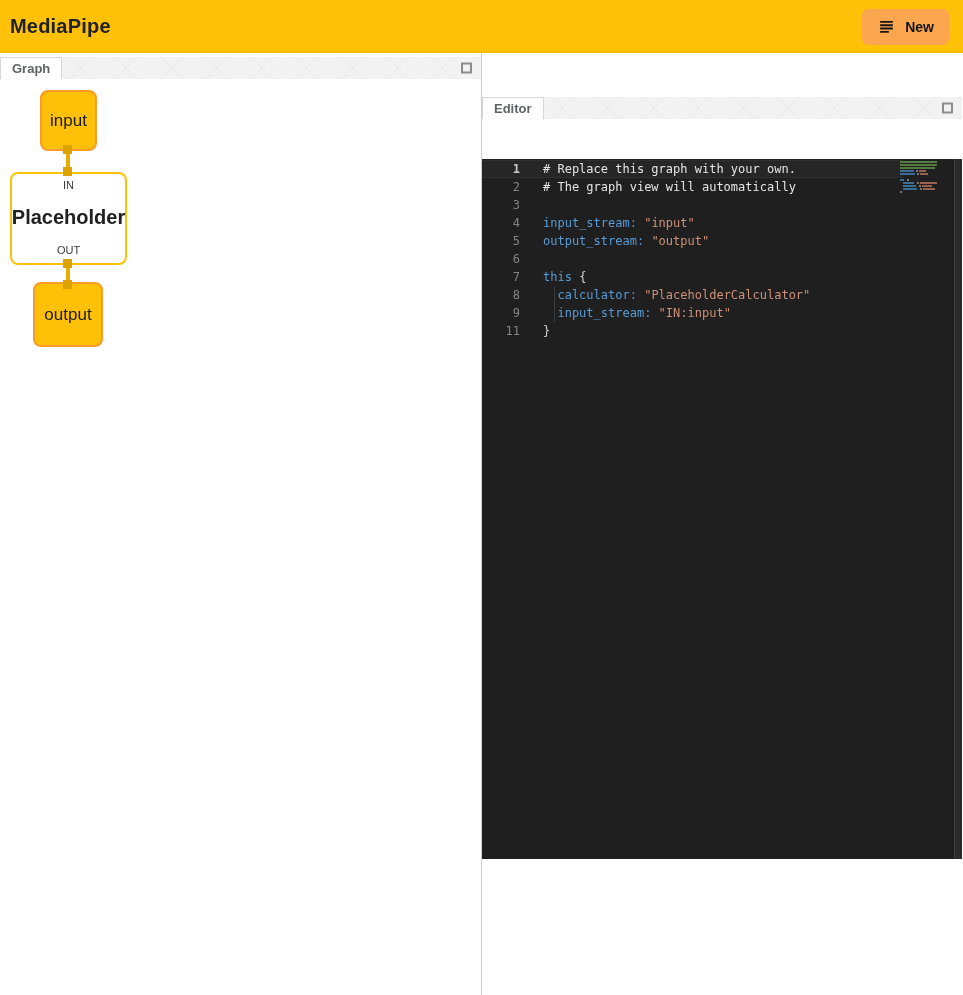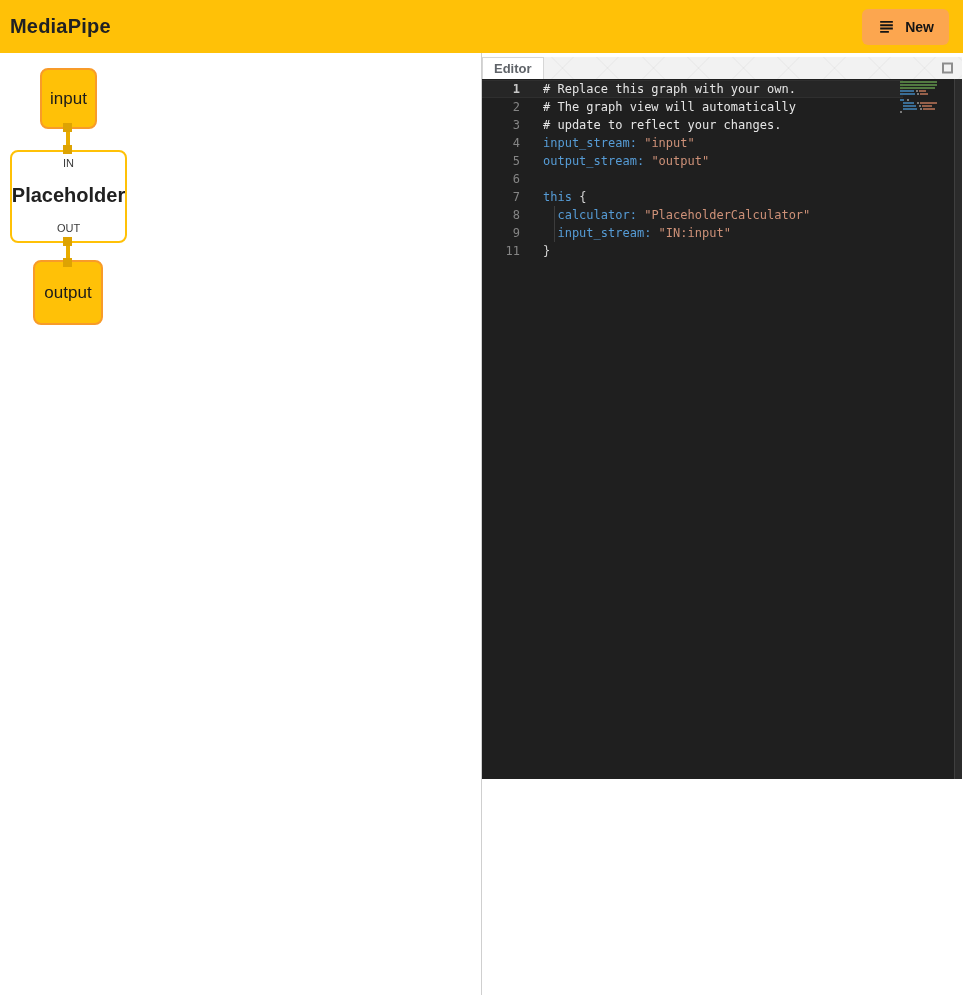--- a/index.html
+++ b/index.html
@@ -13,21 +13,21 @@
   .header-actions { margin-left:auto; display:flex; gap:9px; }
   .hbtn { background:#FCA64F; border:none; border-radius:6px; height:36px; padding:0 15px;
           display:flex; align-items:center; gap:9px; font-family:"Liberation Sans",sans-serif;
           font-size:14px; font-weight:bold; color:#141414; cursor:pointer; }
   .hbtn svg { display:block; }
 
   
   .main { display:flex; height:942px; }
   .left-panel  { width:482px; border-right:1px solid #cfcfcf; display:flex; flex-direction:column; background:#fff; }
   .panel-gap   { height:4px; background:#fff; flex:none; }
-  .right-panel { width:480px; display:flex; flex-direction:column; background:#fff; }
+  .right-panel { width:480px; display:flex; flex-direction:column; background:#fff;gap:40px; }
 
   
   .tabbar { height:22px; flex:none; position:relative; display:flex; align-items:stretch;
             background-color:#f2f2f2;
             background-image:
               repeating-linear-gradient(45deg,  rgba(0,0,0,0.022) 0 1.5px, transparent 1.5px 32px),
               repeating-linear-gradient(135deg, rgba(0,0,0,0.022) 0 1.5px, transparent 1.5px 32px); }
   .tab { background:#fff; border:1px solid #d6d6d6; border-bottom:none; padding:0 11px;
          min-width:58px; display:flex; align-items:center; font-size:13px; font-weight:bold;
          color:#5f6368; cursor:pointer; }
@@ -93,20 +93,26 @@
       </span>
       <span>New</span>
     </button>
   </div>
 </header>
 
 <div class="main">
 
   <div class="left-panel">
     <div class="panel-gap"></div>
+    <div class="tabbar">
+      <div class="tab">
+        <span>Graph</span>
+      </div>
+      <button class="max-btn"></button>
+    </div>
     <div class="graph-canvas">
       <div class="gedge edge-1"></div>
       <div class="gedge edge-2"></div>
       <div class="gport port-1"></div>
       <div class="gport port-2"></div>
       <div class="gport port-3"></div>
       <div class="gport port-4"></div>
 
       <div class="gnode stream node-input">
         <span>input</span>
@@ -130,21 +136,21 @@
       <div class="tab">
         <span>Editor</span>
       </div>
       <button class="max-btn"></button>
     </div>
 
     <div class="editor">
       <div class="code-block">
           <div class="line active"><span class="line-num">1</span><span class="line-code"><span class="tk-comment"># Replace this graph with your own.</span></span></div>
           <div class="line"><span class="line-num">2</span><span class="line-code"><span class="tk-comment"># The graph view will automatically</span></span></div>
-          <div class="line"><span class="line-num">3</span><span class="line-code"><span class="tk-comment"># update to reflect your changes.</span></span></div>
+          <div class="line"><span class="line-num">3</span></div>
           <div class="line"><span class="line-num">4</span><span class="line-code"><span class="tk-key">input_stream:</span><span class="tk-plain"> </span><span class="tk-string">"input"</span></span></div>
           <div class="line"><span class="line-num">5</span><span class="line-code"><span class="tk-key">output_stream:</span><span class="tk-plain"> </span><span class="tk-string">"output"</span></span></div>
           <div class="line"><span class="line-num">6</span><span class="line-code"></span></div>
           <div class="line"><span class="line-num">7</span><span class="line-code"><span class="tk-key">this</span><span class="tk-plain"> {</span></span></div>
           <div class="line"><span class="indent-guide"></span><span class="line-num">8</span><span class="line-code"><span class="tk-key">  calculator:</span><span class="tk-plain"> </span><span class="tk-string">"PlaceholderCalculator"</span></span></div>
           <div class="line"><span class="indent-guide"></span><span class="line-num">9</span><span class="line-code"><span class="tk-key">  input_stream:</span><span class="tk-plain"> </span><span class="tk-string">"IN:input"</span></span></div>
           <div class="line"><span class="line-num">11</span><span class="line-code"><span class="tk-plain">}</span></span></div>
         </div>
       <div class="minimap">
           <div class="mm-row"><span class="mm-seg mm-comment" style="width: 36.75px; margin-right: 1px;"></span></div>

